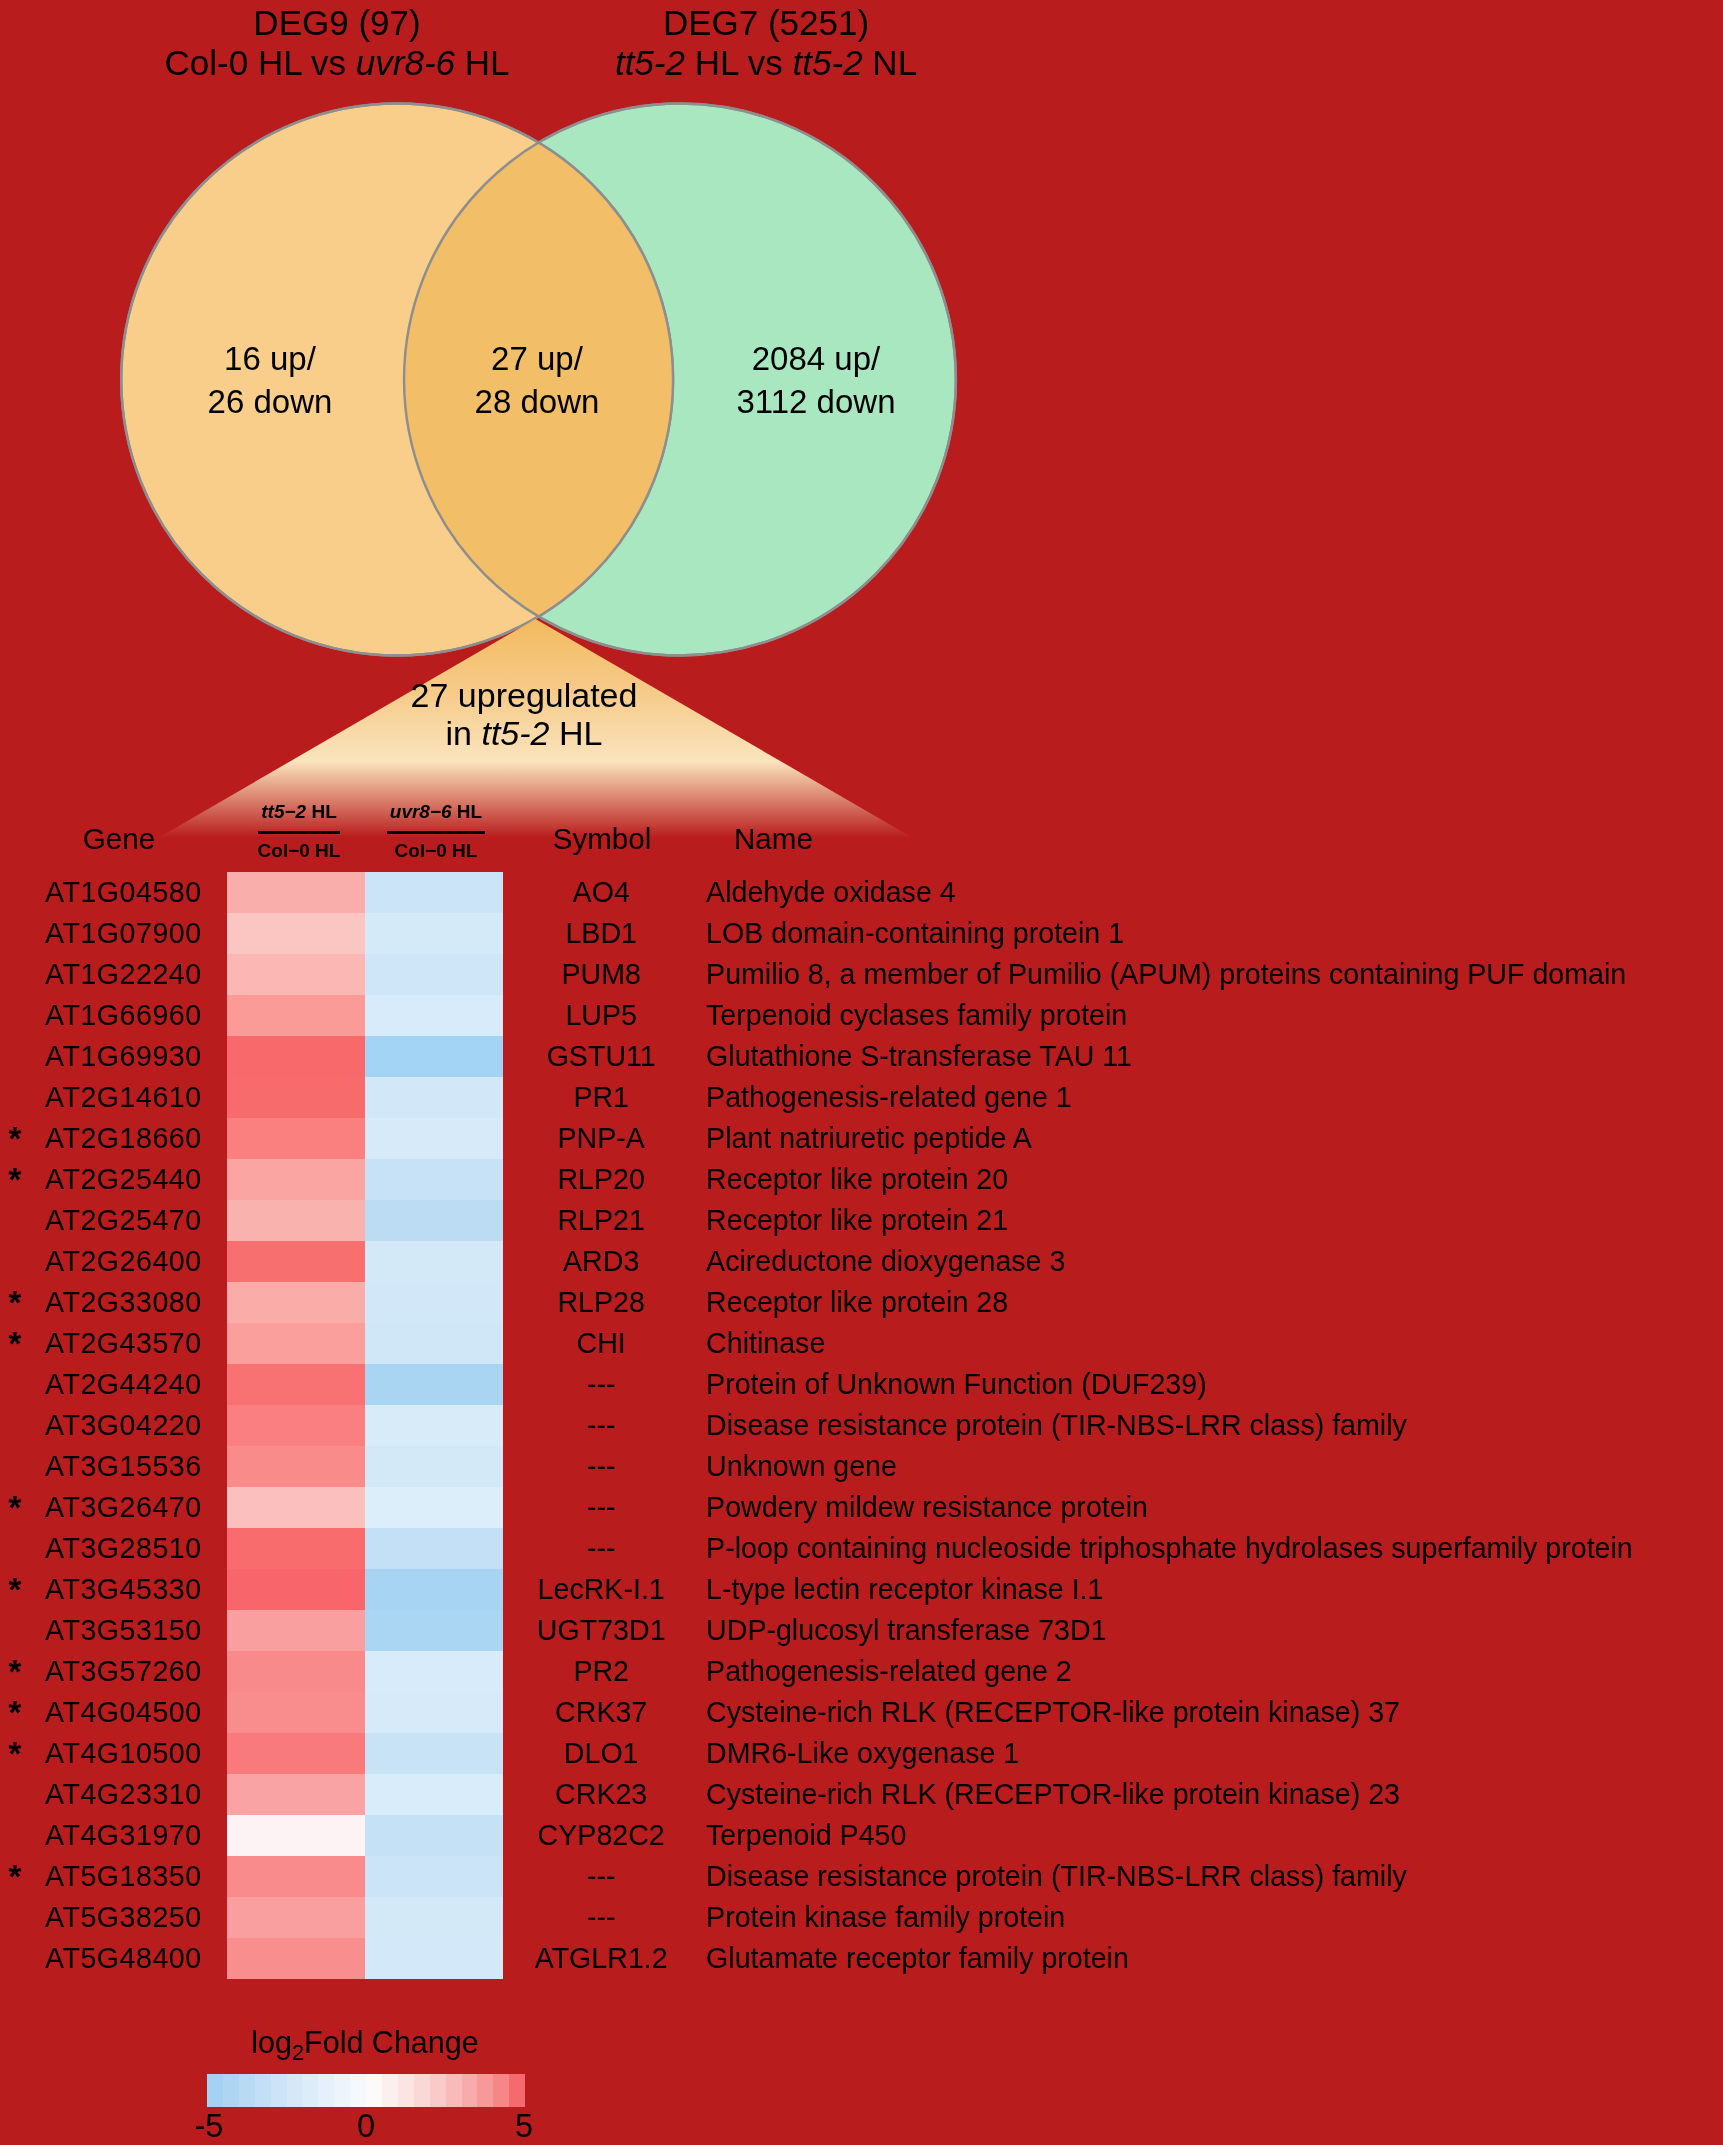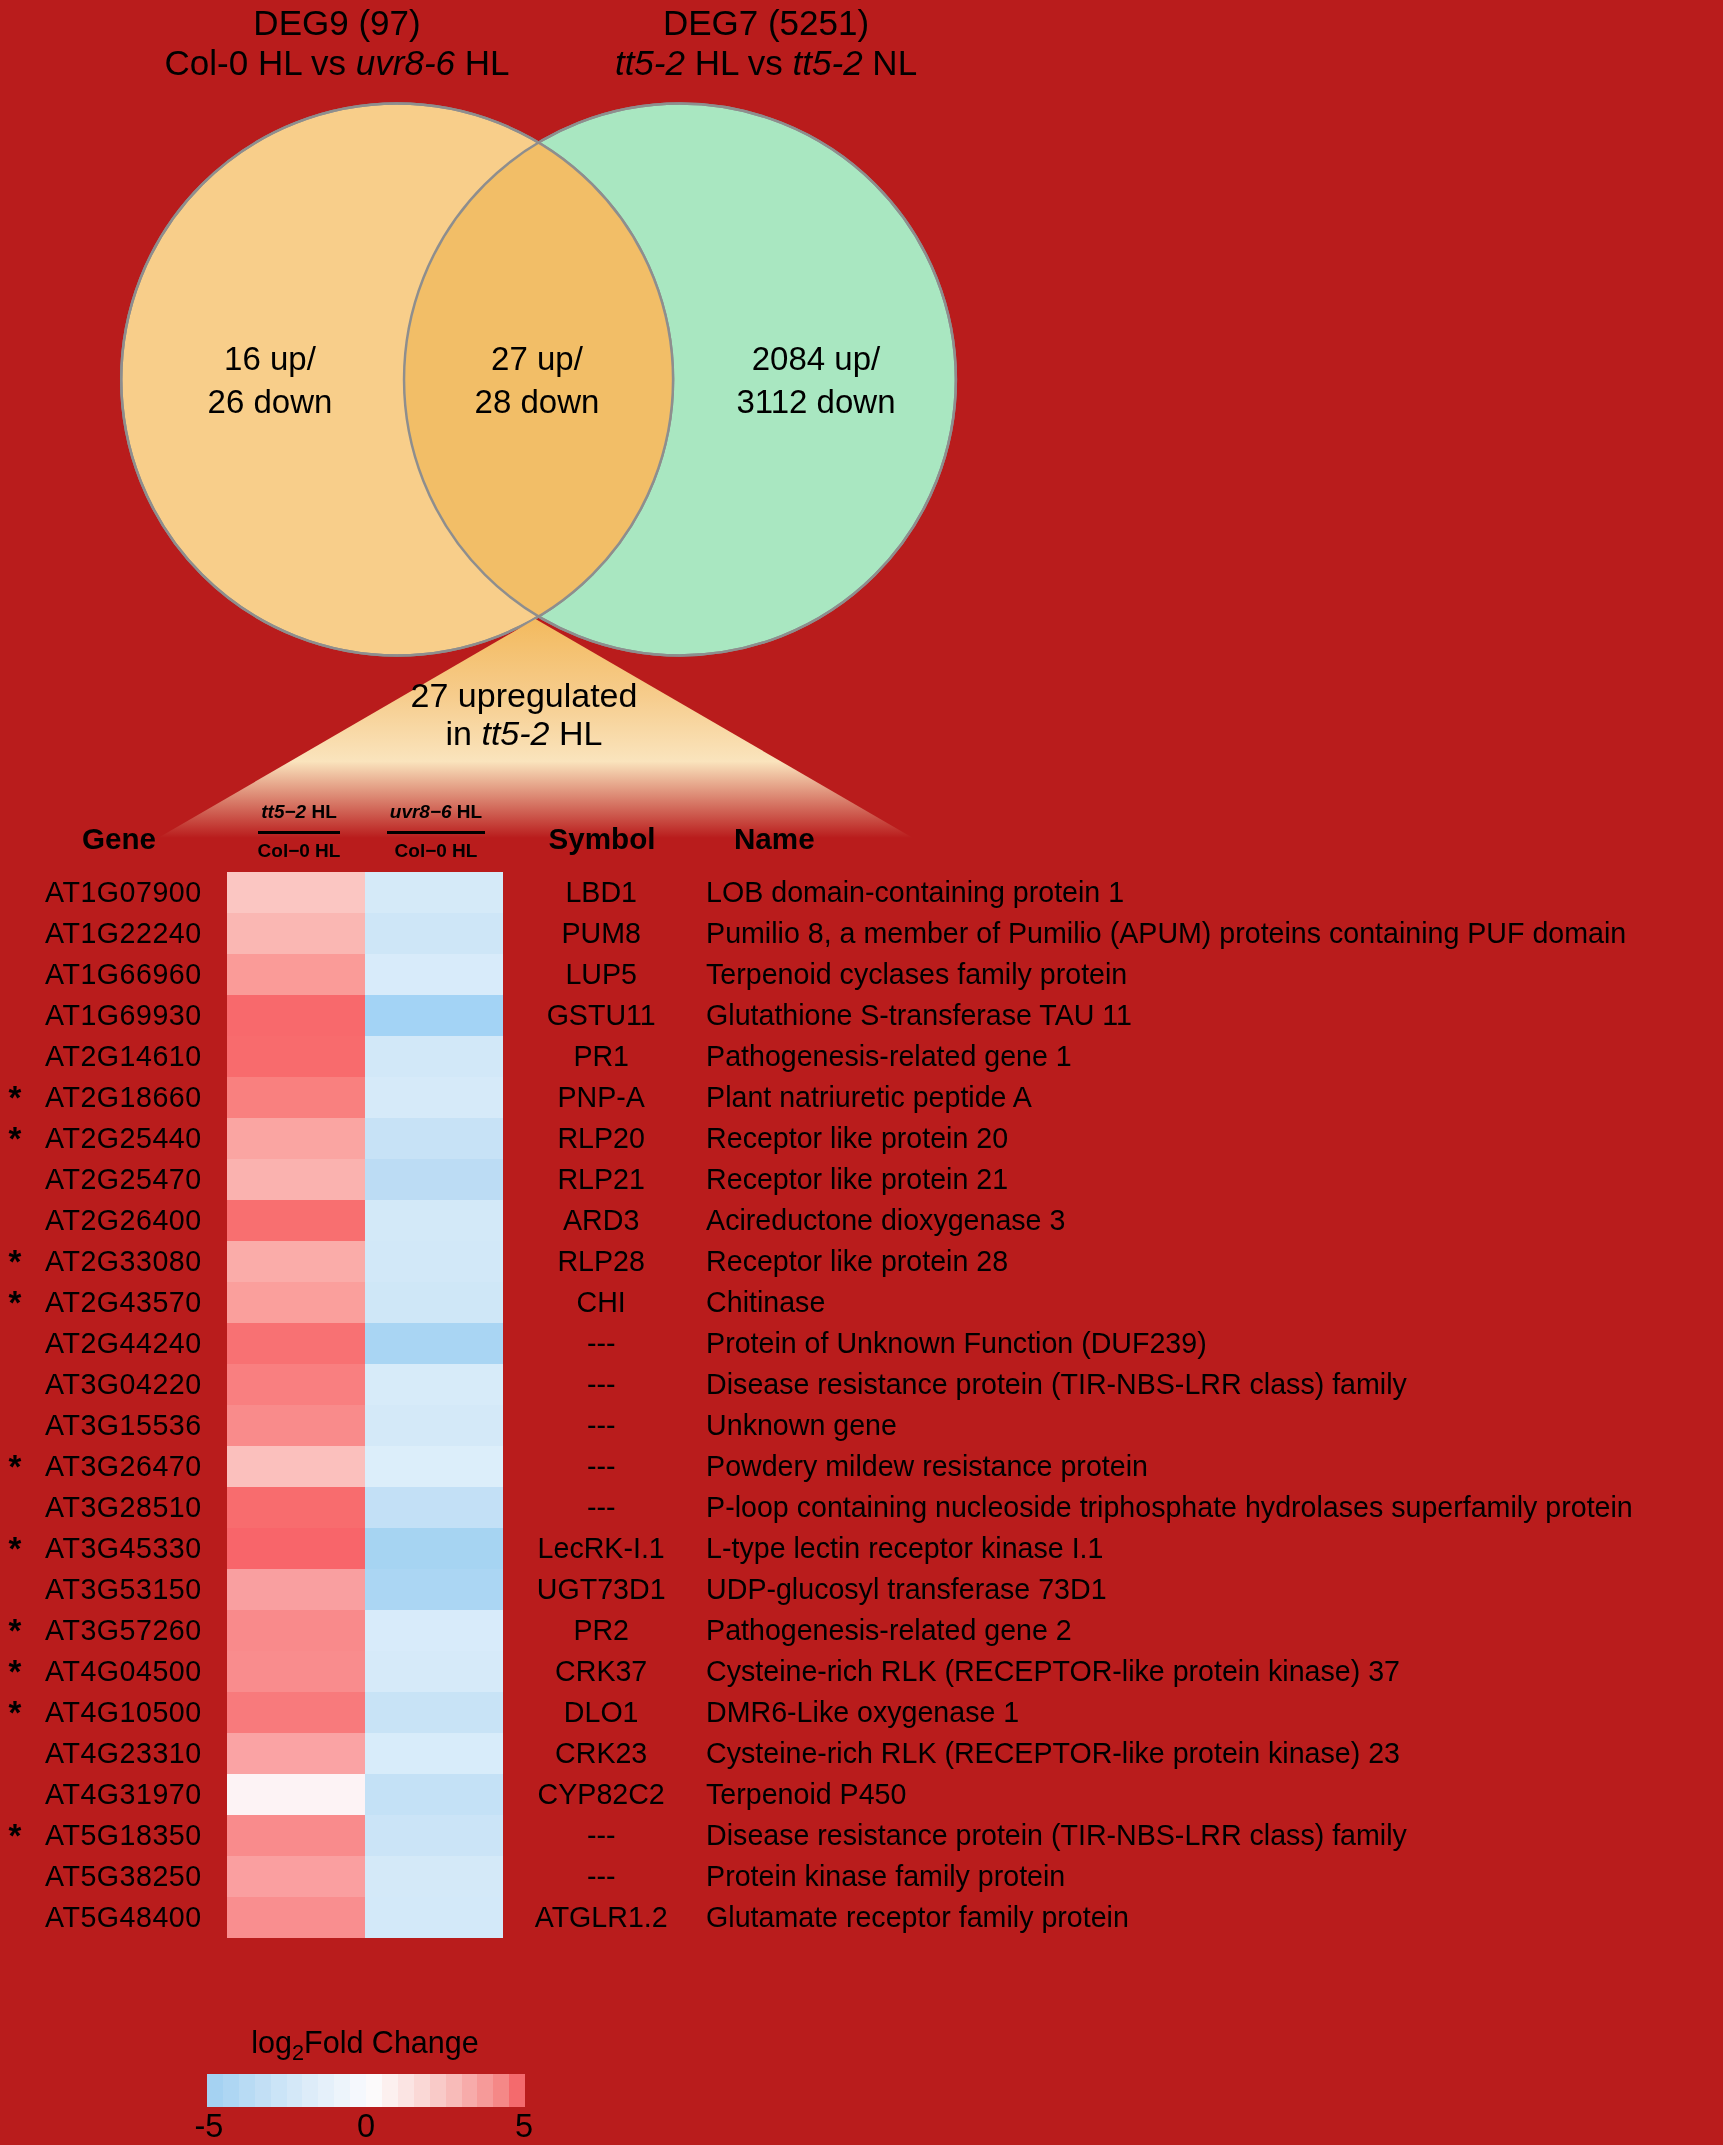--- a/index.html
+++ b/index.html
@@ -12,21 +12,21 @@
   .venn-title{font-size:35px;line-height:40px;}
   
   .venn-label{font-size:33px;line-height:43px;}
 
   
   #funnel{left:158px;top:619px;width:755px;height:219px;
           clip-path:polygon(50% 0%,100% 100%,0% 100%);}
   .funnel-text{font-size:34px;line-height:38px;}
 
   
-  .th{font-weight:bold;font-size:29.6px;white-space:nowrap;}
+  .th{font-weight:normal;font-size:29.6px;white-space:nowrap;}
   .frac{position:absolute;width:138px;text-align:center;font-weight:bold;font-size:19px;line-height:31.5px;white-space:nowrap;}
   .frac .num{display:inline-block;border-bottom:3px solid #000;padding:0 3px 3px 3px;}
   .frac .den{margin-top:1px;}
 
   
   #rows{position:absolute;left:0;top:872px;width:1724px;}
   .trow{display:flex;height:41px;line-height:41px;font-size:28.6px;}
   .c-star{width:29.6px;text-align:center;font-weight:bold;font-size:33px;}
   .c-gene{width:172px;text-align:right;letter-spacing:0.5px;}
   .c-heat{width:138px;height:41px;}
@@ -94,20 +94,28 @@
     <div class="den">Col−0 HL</div>
   </div>
   <div class="frac" style="left:367px;top:796px;">
     <div class="num"><i>uvr8−6</i><span> HL</span></div>
     <div class="den">Col−0 HL</div>
   </div>
   <div class="abs cx th" style="left:602px;top:822px;">Symbol</div>
   <div class="abs th" style="left:706px;top:822px;margin-left:28px;">Name</div>
 
   <div id="rows">
+      <div class="trow">
+        <div class="c-star"></div>
+        <div class="c-gene">AT1G04580</div>
+        <div class="c-heat h1" style="background: rgb(249, 174, 171);"></div>
+        <div class="c-heat" style="background: rgb(203, 228, 247);"></div>
+        <div class="c-sym">AO4</div>
+        <div class="c-name">Aldehyde oxidase 4</div>
+      </div>
       <div class="trow">
         <div class="c-star"></div>
         <div class="c-gene">AT1G07900</div>
         <div class="c-heat h1" style="background: rgb(251, 198, 194);"></div>
         <div class="c-heat" style="background: rgb(213, 234, 248);"></div>
         <div class="c-sym">LBD1</div>
         <div class="c-name">LOB domain-containing protein 1</div>
       </div>
       <div class="trow">
         <div class="c-star"></div>

